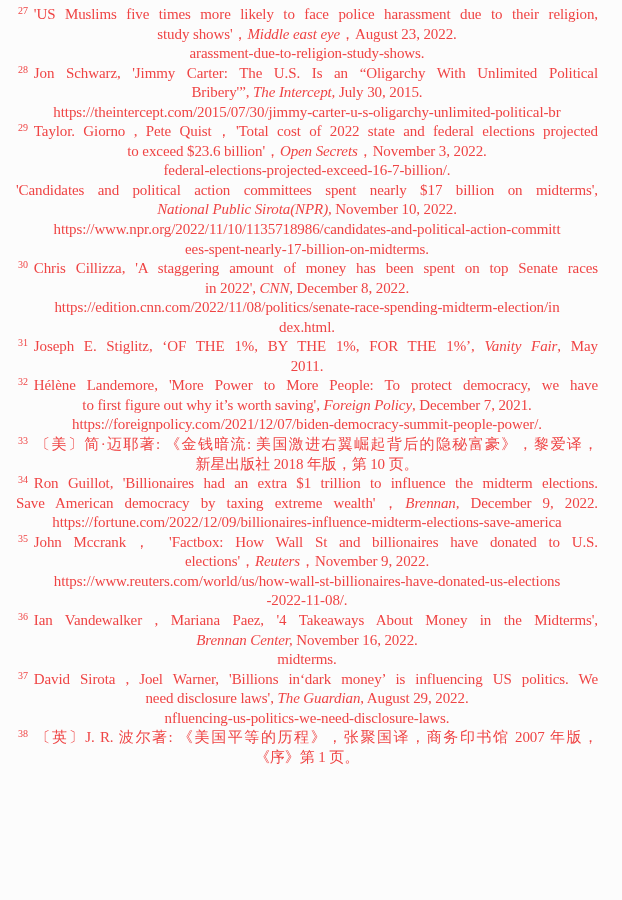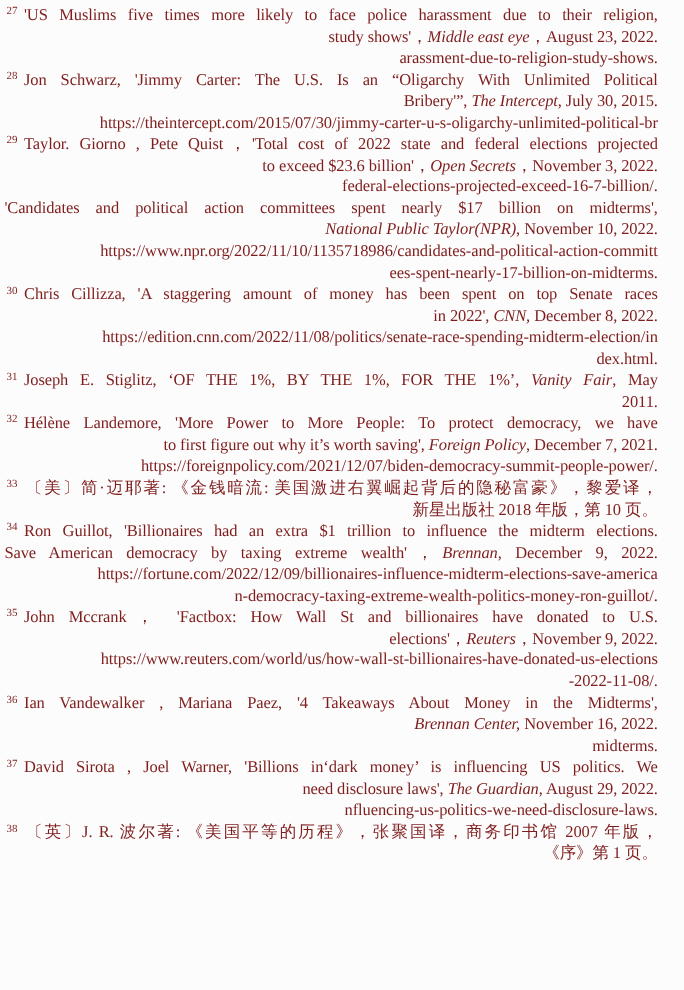--- a/index.html
+++ b/index.html
@@ -4,33 +4,33 @@
 <style>
   html, body {
     margin: 0;
     padding: 0;
     background: #fcfcfc;
   }
   .page {
     width: 622px;
     height: 900px;
     box-sizing: border-box;
-    padding: 5px 24px 0 4px;
+    padding: 5px 24px 0 16px;
     background: #fcfcfc;
-    color: #7f1d1d;
+    color: #ef4444;
     font-family: "Liberation Serif", "DejaVu Serif", serif;
     font-size: 15px;
     line-height: 19.55px;
     letter-spacing: -0.1px;
     overflow: hidden;
   }
   .footnote { margin: 0; }
   .line {
     min-height: 19.55px;
-    text-align: right;
+    text-align: center;
     white-space: normal;
   }
   .line.just {
     text-align: justify;
     text-align-last: justify;
   }
   .sup {
     font-size: 10px;
     vertical-align: 5px;
     line-height: 0;
@@ -53,21 +53,21 @@
       <div class="footnote">
         <div class="line just"><span class="sup">28</span><span>Jon Schwarz, 'Jimmy Carter: The U.S. Is an “Oligarchy With Unlimited Political</span></div>
         <div class="line"><span>Bribery'”, </span><span class="ital">The Intercept,</span><span> July 30, 2015.</span></div>
         <div class="line"><span class="url">https://theintercept.com/2015/07/30/jimmy-carter-u-s-oligarchy-unlimited-political-br</span></div>
       </div>
       <div class="footnote">
         <div class="line just"><span class="sup">29</span><span>Taylor. Giorno , Pete Quist，'Total cost of 2022 state and federal elections projected</span></div>
         <div class="line"><span>to exceed $23.6 billion'，</span><span class="ital">Open Secrets</span><span>，November 3, 2022.</span></div>
         <div class="line"><span class="url">federal-elections-projected-exceed-16-7-billion/.</span></div>
         <div class="line just"><span>'Candidates and political action committees spent nearly $17 billion on midterms',</span></div>
-        <div class="line"><span class="ital">National Public Taylor(NPR),</span><span> November 10, 2022.</span></div>
+        <div class="line"><span class="ital">National Public Sirota(NPR),</span><span> November 10, 2022.</span></div>
         <div class="line"><span class="url">https://www.npr.org/2022/11/10/1135718986/candidates-and-political-action-committ</span></div>
         <div class="line"><span class="url">ees-spent-nearly-17-billion-on-midterms.</span></div>
       </div>
       <div class="footnote">
         <div class="line just"><span class="sup">30</span><span>Chris Cillizza, 'A staggering amount of money has been spent on top Senate races</span></div>
         <div class="line"><span>in 2022', </span><span class="ital">CNN,</span><span> December 8, 2022.</span></div>
         <div class="line"><span class="url">https://edition.cnn.com/2022/11/08/politics/senate-race-spending-midterm-election/in</span></div>
         <div class="line"><span class="url">dex.html.</span></div>
       </div>
       <div class="footnote">
@@ -80,21 +80,20 @@
         <div class="line"><span class="url">https://foreignpolicy.com/2021/12/07/biden-democracy-summit-people-power/.</span></div>
       </div>
       <div class="footnote">
         <div class="line just"><span class="sup">33</span><span>〔美〕简·迈耶著: 《金钱暗流: 美国激进右翼崛起背后的隐秘富豪》，黎爱译，</span></div>
         <div class="line"><span>新星出版社 2018 年版，第 10 页。</span></div>
       </div>
       <div class="footnote">
         <div class="line just"><span class="sup">34</span><span>Ron Guillot, 'Billionaires had an extra $1 trillion to influence the midterm elections.</span></div>
         <div class="line just"><span>Save American democracy by taxing extreme wealth'，</span><span class="ital">Brennan,</span><span> December 9, 2022.</span></div>
         <div class="line"><span class="url">https://fortune.com/2022/12/09/billionaires-influence-midterm-elections-save-america</span></div>
-        <div class="line"><span class="url">n-democracy-taxing-extreme-wealth-politics-money-ron-guillot/.</span></div>
       </div>
       <div class="footnote">
         <div class="line just"><span class="sup">35</span><span>John Mccrank， 'Factbox: How Wall St and billionaires have donated to U.S.</span></div>
         <div class="line"><span>elections'，</span><span class="ital">Reuters</span><span>，November 9, 2022.</span></div>
         <div class="line"><span class="url">https://www.reuters.com/world/us/how-wall-st-billionaires-have-donated-us-elections</span></div>
         <div class="line"><span class="url">-2022-11-08/.</span></div>
       </div>
       <div class="footnote">
         <div class="line just"><span class="sup">36</span><span>Ian Vandewalker , Mariana Paez, '4 Takeaways About Money in the Midterms',</span></div>
         <div class="line"><span class="ital">Brennan Center,</span><span> November 16, 2022.</span></div>

